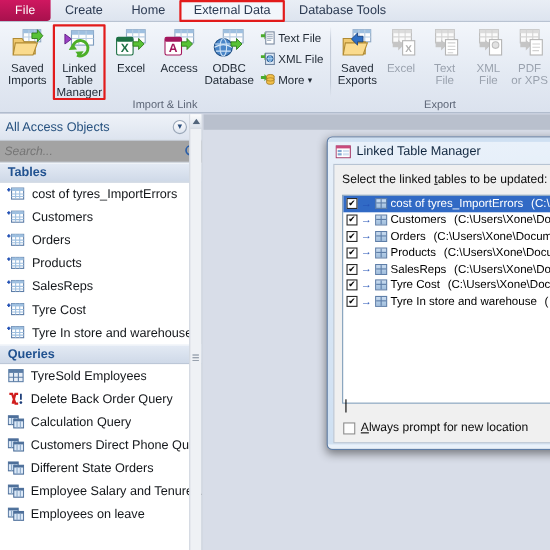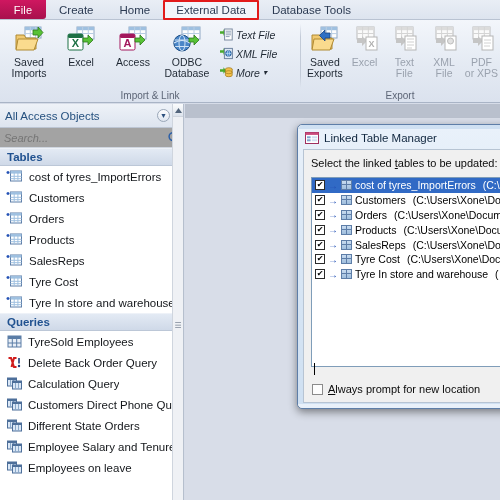--- a/index.html
+++ b/index.html
@@ -88,21 +88,21 @@
     margin-top:2px;
   }
   .bigbtn.disabled .lbl { color:#9aa2ae; }
   .bigbtn .ring {
     position:absolute; left:1px; right:1px; top:-1px; bottom:-1px;
     border:2px solid #e21b1b; border-radius:1px;
   }
 
   .ico { width:30px; height:30px; position:relative; }
 
-  .smallcol { display:flex; flex-direction:column; padding: 3px 3px 0 4px; gap:2px;font-style:italic;}
+  .smallcol { display:flex; flex-direction:column; padding: 3px 3px 0 4px; gap:2px;}
   .smallbtn { display:flex; align-items:center; gap:3px; height:17px; padding:0 3px 0 1px;}
   .smallbtn .sl { font-size:10.5px; color:#1f2833; white-space:nowrap;}
 
   
   .navpane {
     position:absolute; left:0; top:104px; width:184px; bottom:0;
     background:#fff;
     border-right:1px solid #b6bfcd;
   }
   .nav-header {
@@ -289,20 +289,40 @@
             <path d="M4 14 L24 14 L20 25 L2 25 Z" fill="#fadb8e" stroke="#b08a32"></path>
             <path d="M19 5 L24 5 L24 2 L29 7.5 L24 13 L24 10 L19 10 Z" fill="#58c236" stroke="#2e7a1a" stroke-width=".8"></path>
           </svg>
         </div>
         <div class="lbl">
           <span>Saved</span><br>
           <span>Imports</span>
         </div>
       </div>
 
+      <div class="bigbtn" style="width:60px;">
+        <div class="ico">
+          <svg width="30" height="30" viewBox="0 0 30 30">
+            <rect x="8" y="3" width="20" height="13" fill="#fdfdfd" stroke="#7d9cbe"></rect>
+            <rect x="8" y="3" width="20" height="3.6" fill="#9fc0e0"></rect>
+            <line x1="14.6" y1="3" x2="14.6" y2="16" stroke="#b8cde3"></line>
+            <line x1="21.3" y1="3" x2="21.3" y2="16" stroke="#b8cde3"></line>
+            <line x1="8" y1="10" x2="28" y2="10" stroke="#b8cde3"></line>
+            <path d="M2 6 L8 10.5 L2 15 Z" fill="#9a3fc4" stroke="#5e1f80" stroke-width=".8"></path>
+            <path d="M9 19 a7 7 0 1 1 4 6.2" fill="none" stroke="#4caf28" stroke-width="2.6"></path>
+            <path d="M9 14.5 L13 20 L5.5 20.5 Z" fill="#4caf28"></path>
+            <path d="M15.5 27 L11.5 22 L19 21.5 Z" fill="#4caf28"></path>
+          </svg>
+        </div>
+        <div class="lbl">
+          <span>Linked Table</span><br>
+          <span>Manager</span>
+        </div>
+        <div class="ring"></div>
+      </div>
 
       <div class="bigbtn">
         <div class="ico">
           <svg width="30" height="30" viewBox="0 0 30 30">
             <rect x="11" y="2" width="17" height="12" fill="#fdfdfd" stroke="#8fa8c4"></rect>
             <rect x="11" y="2" width="17" height="3.2" fill="#9fc0e0"></rect>
             <line x1="16.6" y1="2" x2="16.6" y2="14" stroke="#b8cde3"></line>
             <line x1="22.3" y1="2" x2="22.3" y2="14" stroke="#b8cde3"></line>
             <line x1="11" y1="8.5" x2="28" y2="8.5" stroke="#b8cde3"></line>
             <rect x="2" y="9" width="15" height="16" rx="1.5" fill="#ffffff" stroke="#1d7044"></rect>

